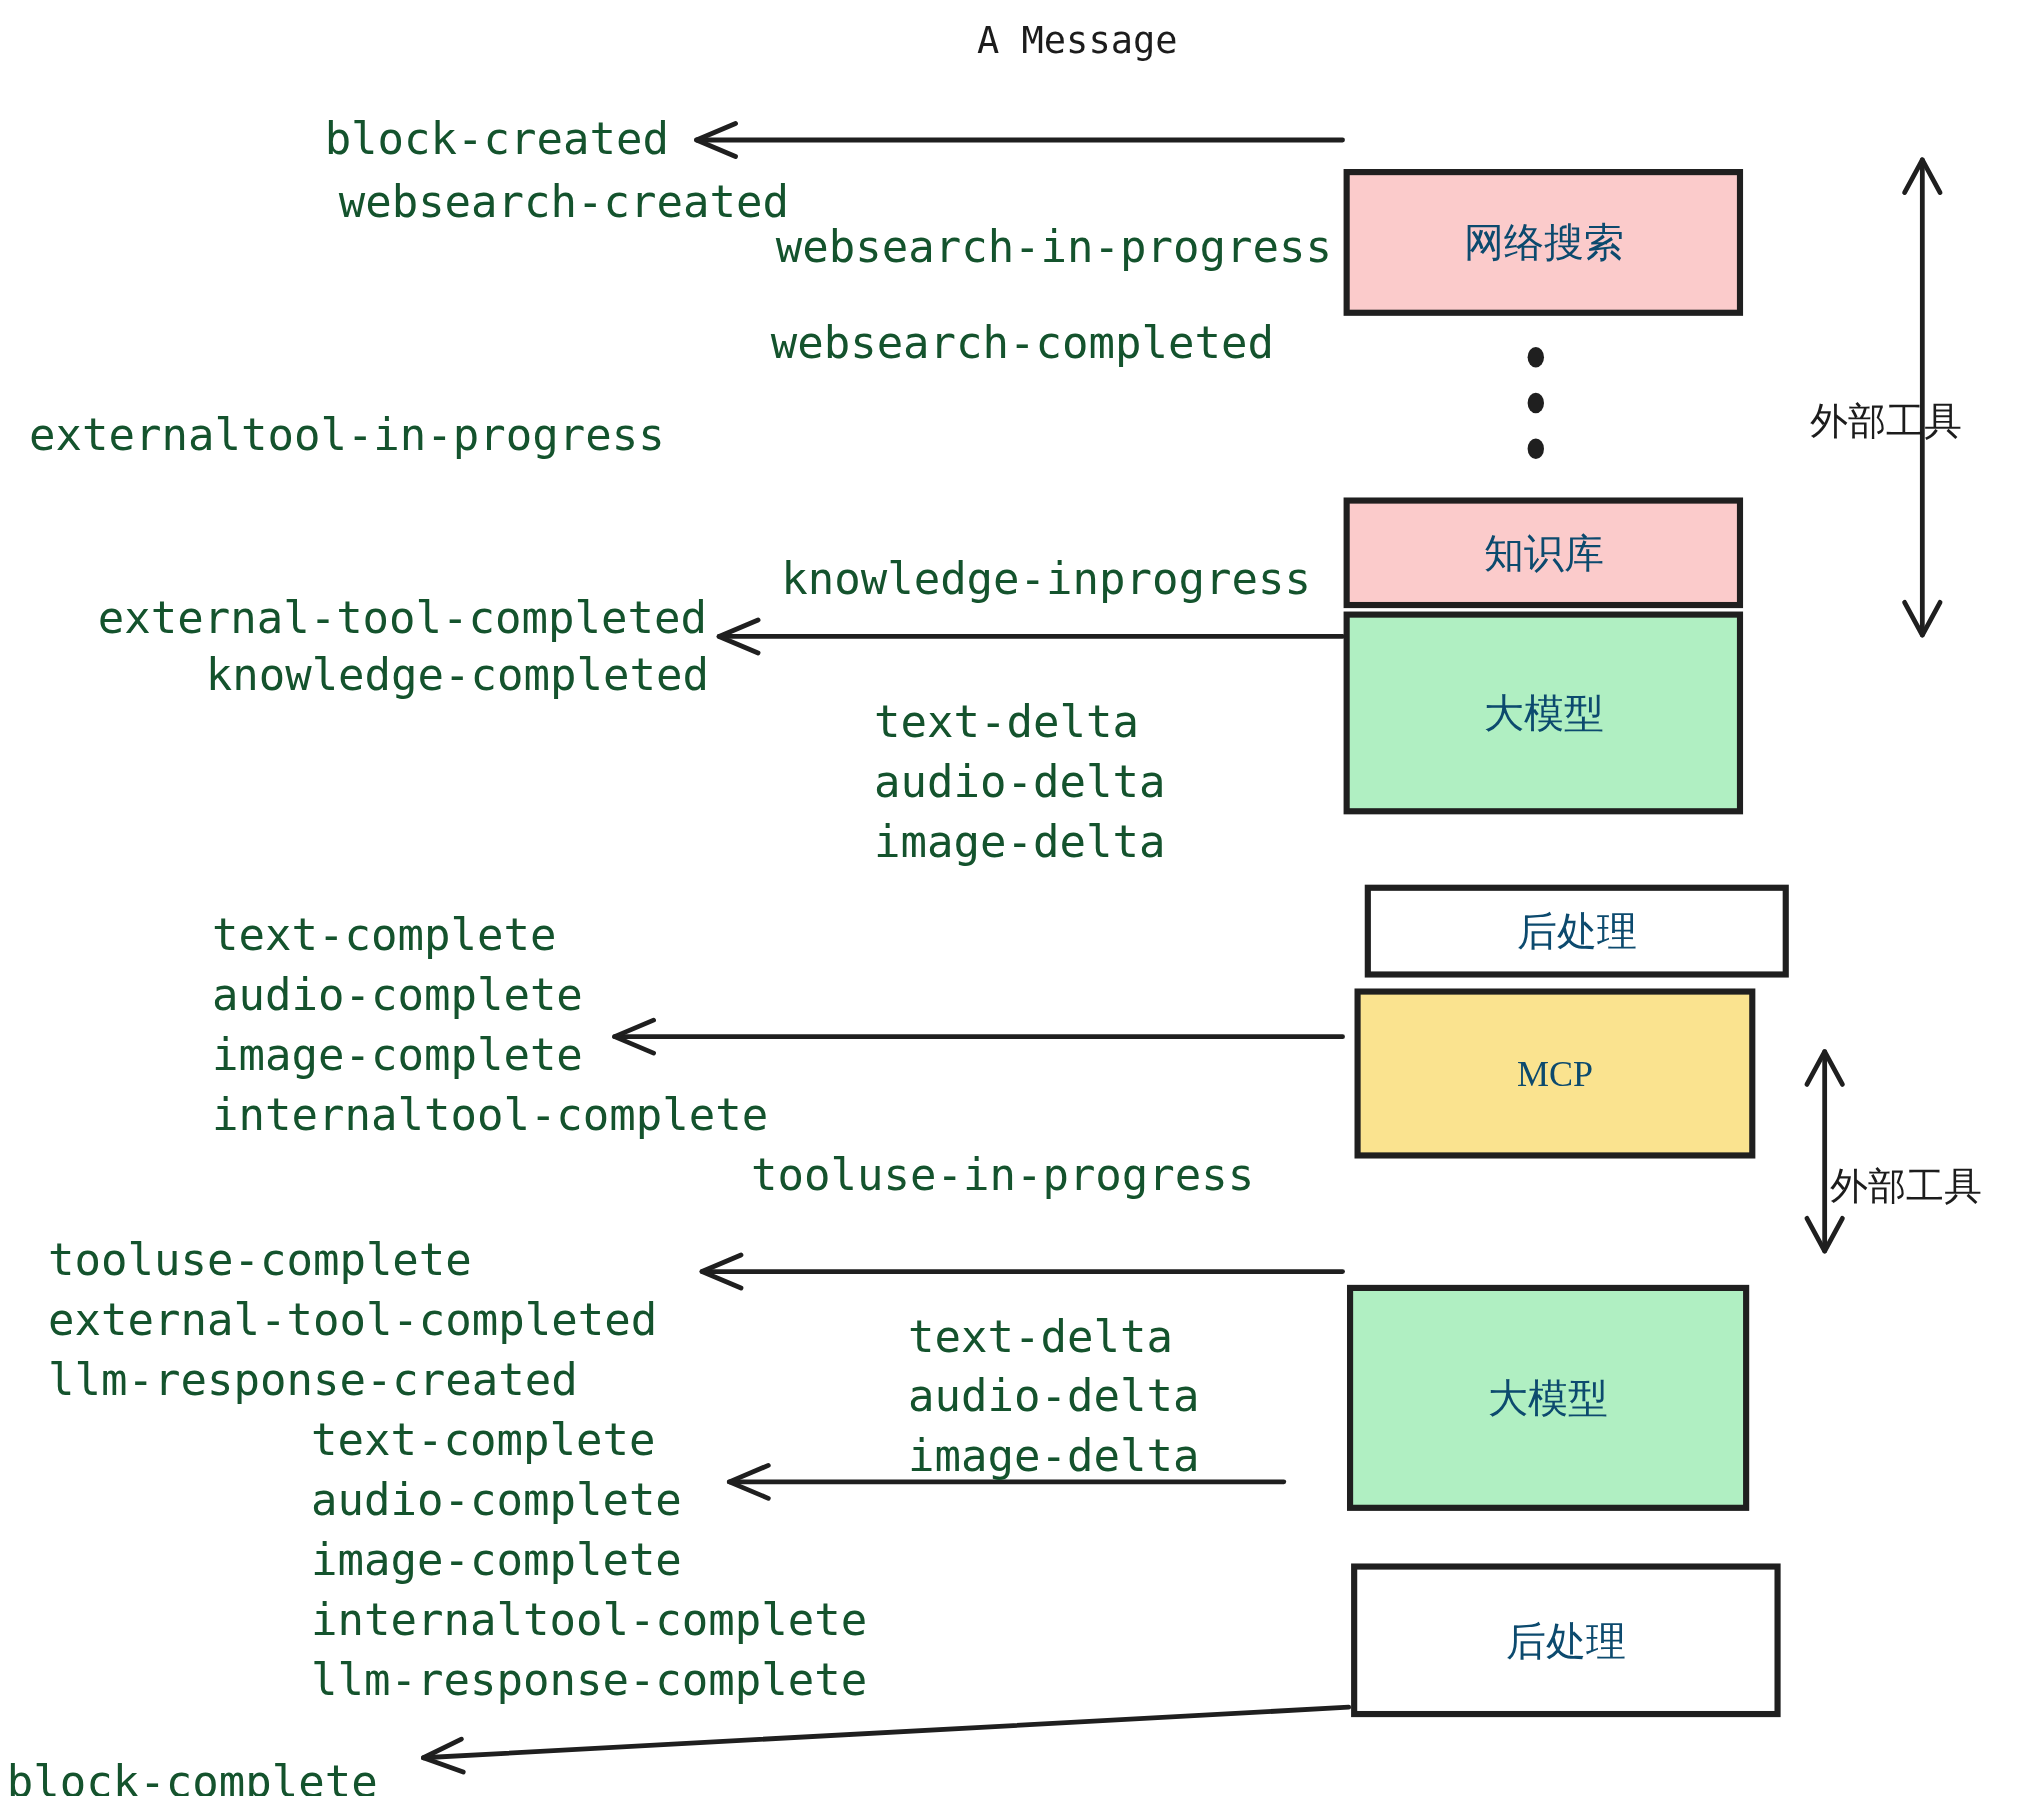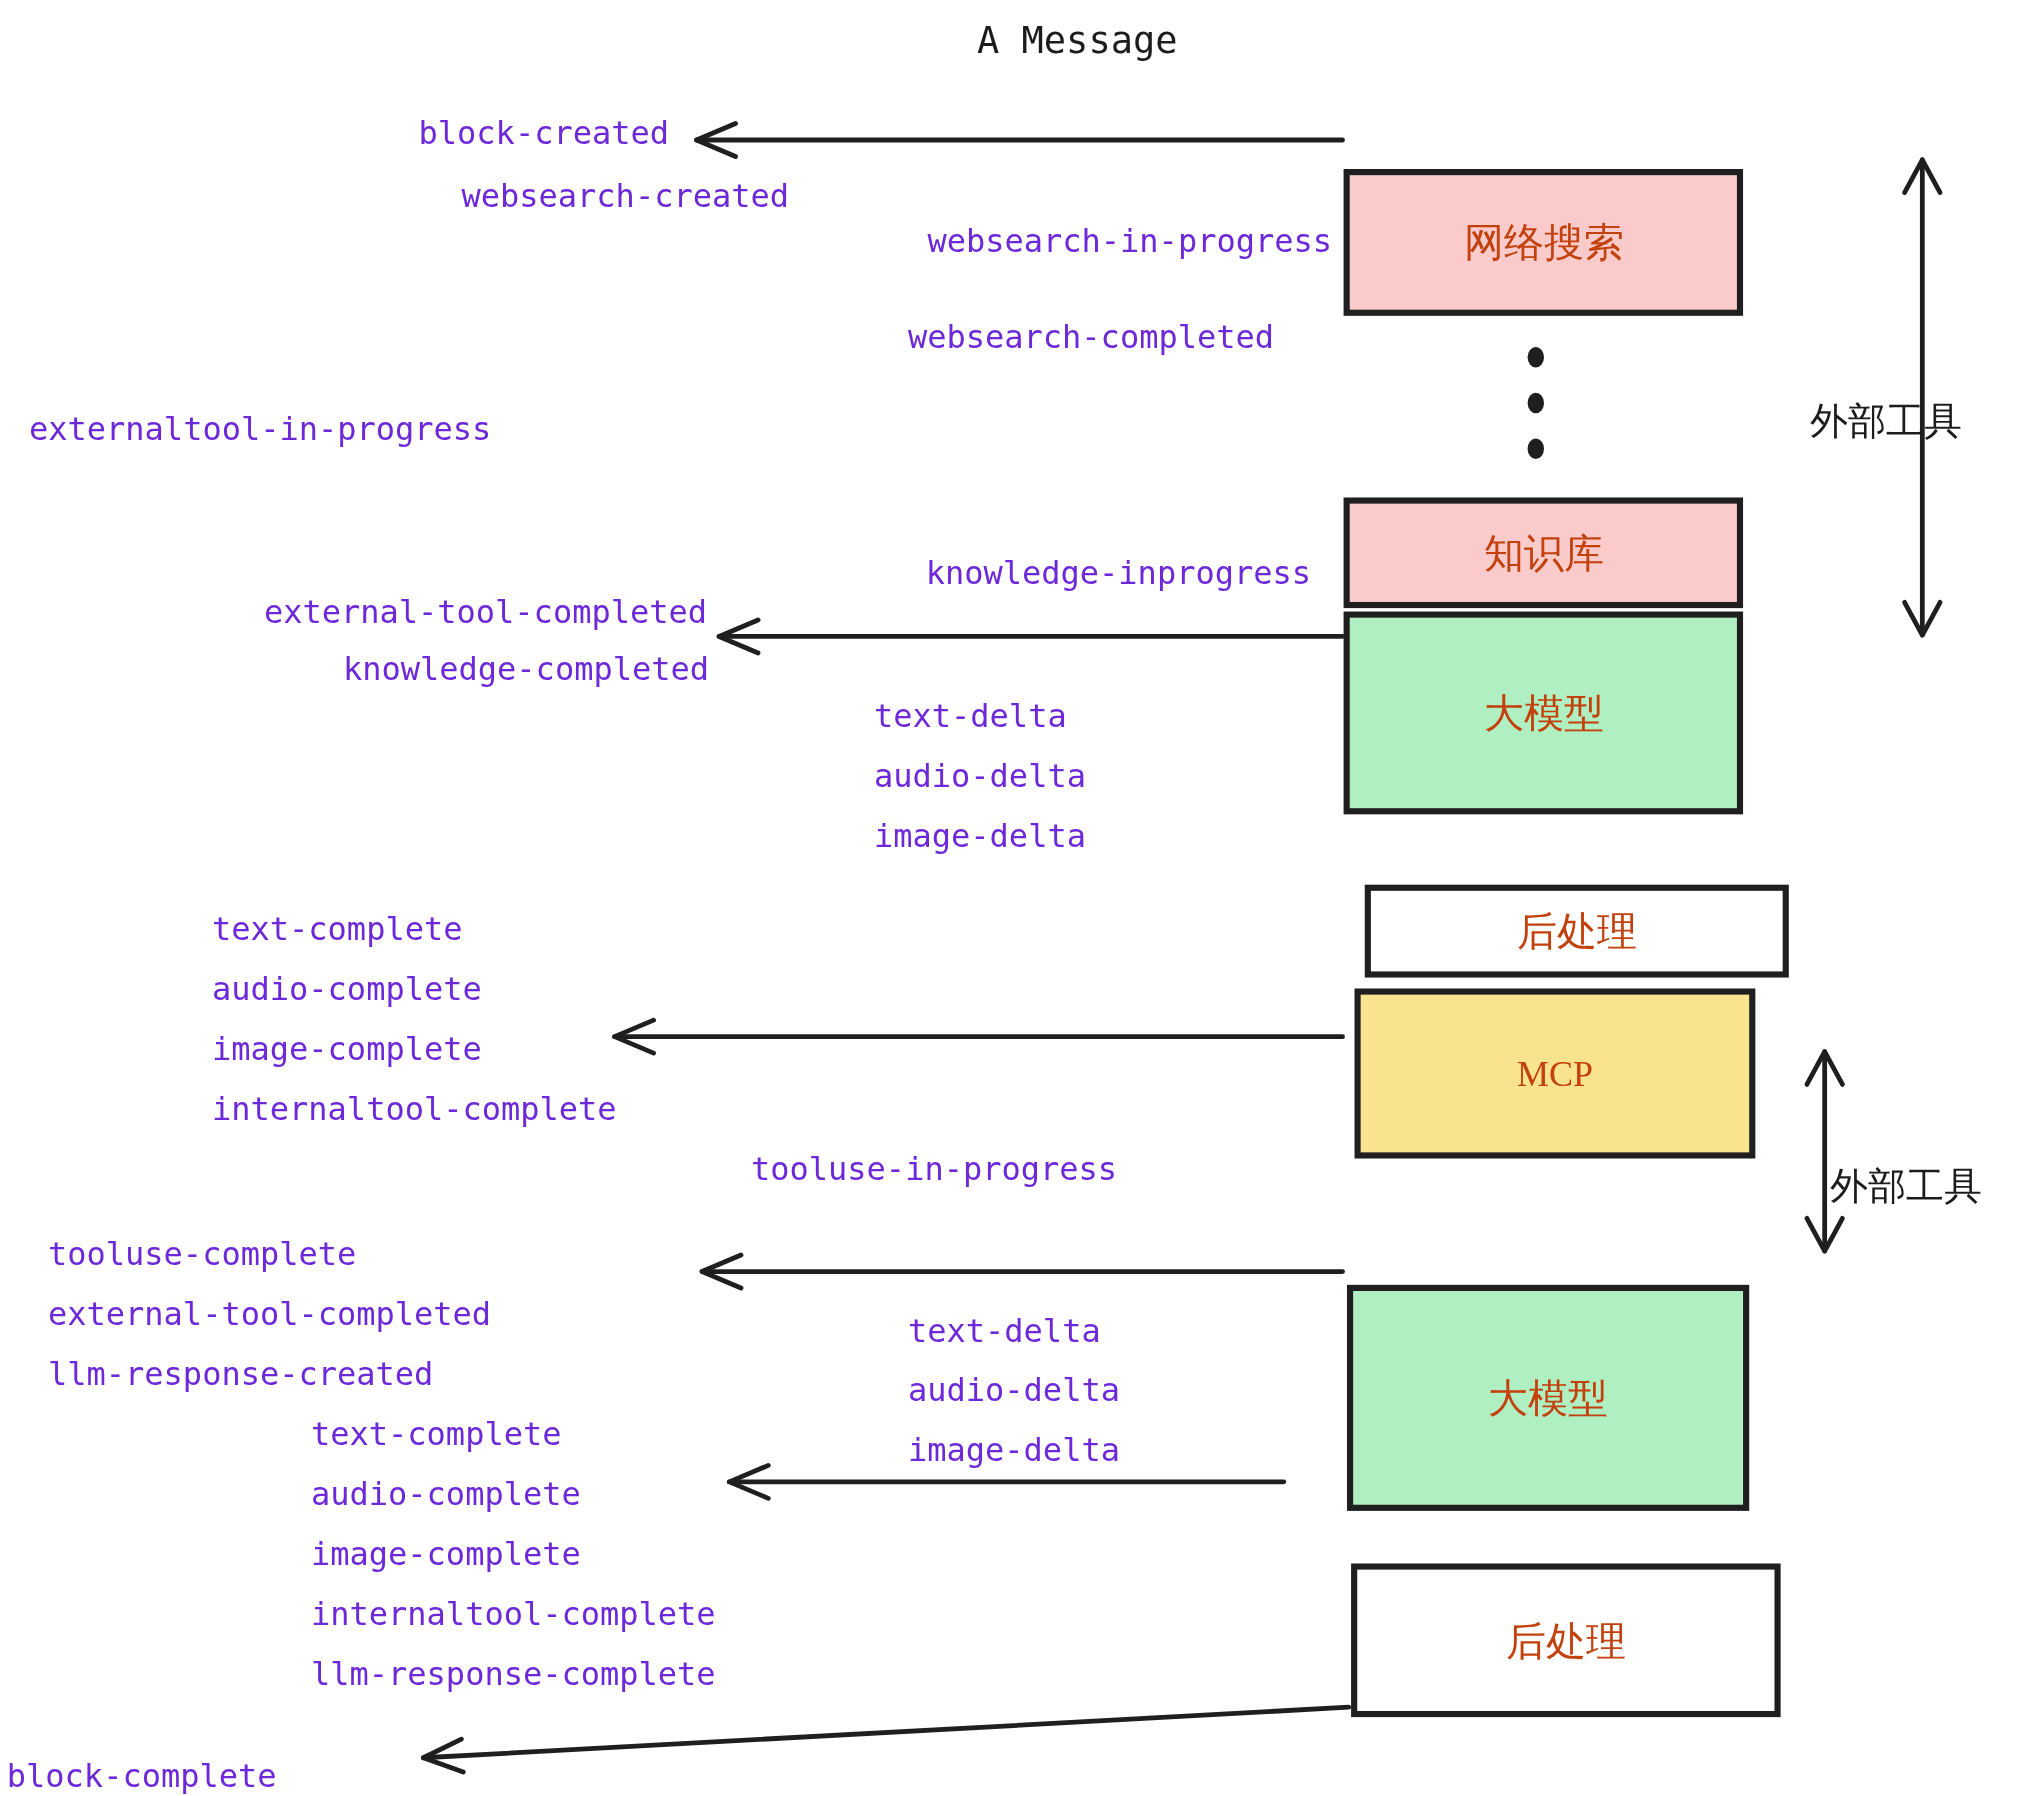--- a/index.html
+++ b/index.html
@@ -1,30 +1,30 @@
 <!DOCTYPE html>
 <html style="font-size:11px"><head>
 <meta charset="utf-8">
 <style>
   html,body{margin:0;padding:0;background:#ffffff;}
   body{width:2035px;height:1796px;overflow:hidden;
        font-family:"DejaVu Sans Mono","Liberation Mono",monospace;}
   #stage{position:relative;width:2035px;height:1264px;background:#fff;}
   svg#canvas{position:absolute;left:0;top:0;width:2035px;height:1796px;}
 
-  .evt{position:absolute;white-space:pre;color:#6d28d9;
+  .evt{position:absolute;white-space:pre;color:#14532d;
        font-family:"DejaVu Sans Mono","Liberation Mono",monospace;
-       font-size:32px;line-height:1.0;letter-spacing:0px;}
+       font-size:44px;line-height:1.0;letter-spacing:0px;}
   .evt.r{transform:translateX(-100%);}
 
   .title{position:absolute;white-space:pre;color:#1c1c1c;
        font-family:"DejaVu Sans Mono","Liberation Mono",monospace;
        font-size:37px;}
 
-  .boxlabel{position:absolute;white-space:pre;color:#c2410c;
+  .boxlabel{position:absolute;white-space:pre;color:#0c4a6e;
        font-family:"DejaVu Sans","Liberation Sans",sans-serif;
        font-size:40px;transform:translate(-50%,-50%);}
   .boxlabel.mono{font-family:Liberation Serif, serif;font-size:36px;}
 
   .sidelabel{position:absolute;white-space:pre;color:#1c1c1c;
        font-family:Liberation Mono, monospace;
        font-size:38px;}
 </style>
 </head>
 <body>

